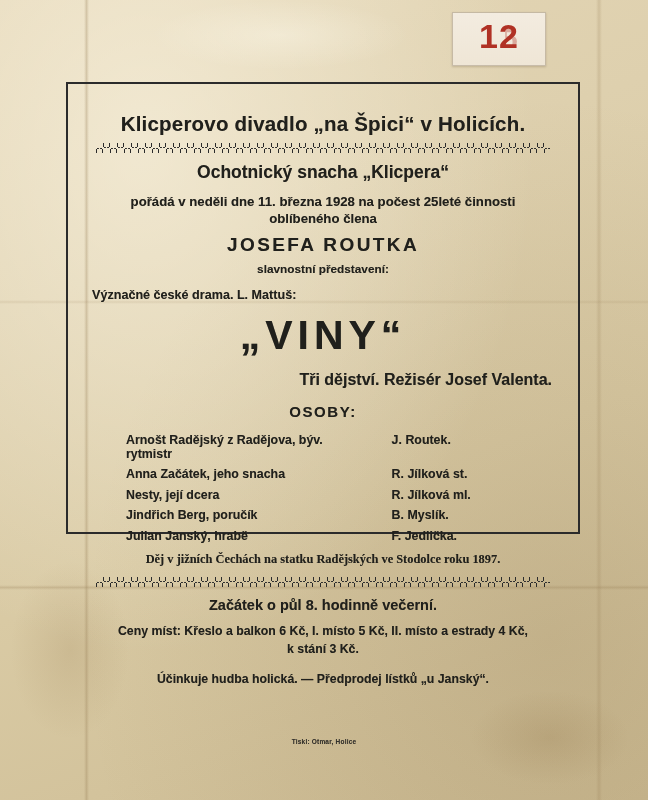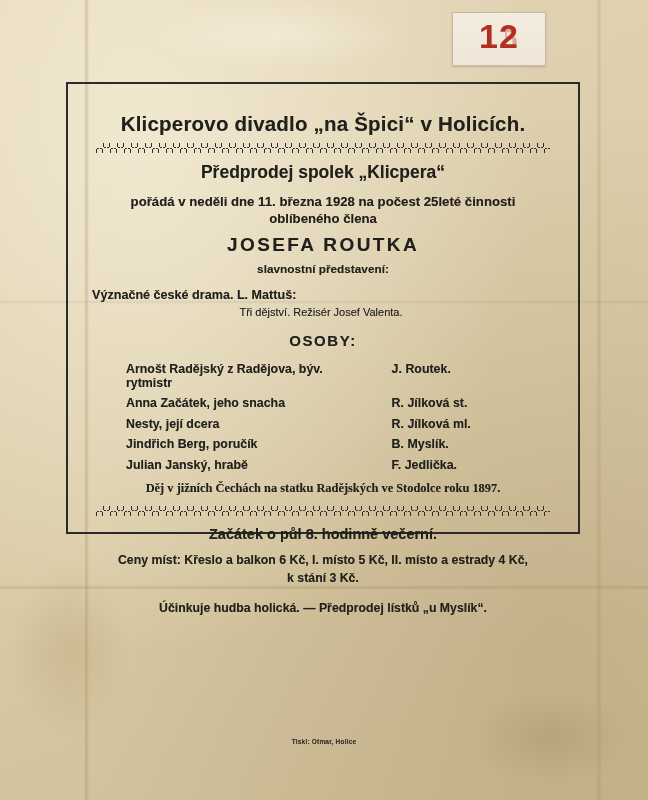--- a/index.html
+++ b/index.html
@@ -153,23 +153,23 @@
     margin: 2px 0 4px 2px;
   }
   #play-title {
     font-size: 41px;
     font-weight: 700;
     text-align: center;
     letter-spacing: 5px;
     margin: 10px 0 12px 0;
   }
   #acts-line {
-    font-size: 11px;
-    font-weight: 400;
-    text-align: center;
+    font-size: 16px;
+    font-weight: 700;
+    text-align: right;
     margin: 0 4px 14px 0;
   }
   #cast-heading {
     font-size: 15px;
     font-weight: 700;
     letter-spacing: 1.6px;
     text-align: center;
     margin: 6px 0 10px 0;
   }
   #cast-table {
@@ -242,31 +242,32 @@
     <span class="num-faded">5</span>
     <span class="num">12</span>
   </div>
 
   <div id="poster-frame">
 
     <div id="theatre-title">Klicperovo divadlo „na Špici“ v Holicích.</div>
 
     <div class="wavy"></div>
 
-    <div id="society-name">Předprodej spolek „Klicpera“</div>
+    <div id="society-name">Ochotnický snacha „Klicpera“</div>
 
     <div id="event-line-1">pořádá v neděli dne 11. března 1928 na počest 25leté činnosti</div>
     <div id="event-line-2">oblíbeného člena</div>
 
     <div id="honoree-name">JOSEFA ROUTKA</div>
 
     <div id="gala-line">slavnostní představení:</div>
 
     <div id="work-intro">Význačné české drama. L. Mattuš:</div>
 
+    <div id="play-title">„VINY“</div>
 
     <div id="acts-line">Tři dějství. Režisér Josef Valenta.</div>
 
     <div id="cast-heading">OSOBY:</div>
 
     <table id="cast-table">
       <tbody>
         <tr>
           <td class="role">Arnošt Radějský z Radějova, býv. rytmistr</td>
           <td class="actor">J. Routek.</td>
@@ -294,19 +295,19 @@
 
     <div class="wavy thin"></div>
 
     <div id="start-time">Začátek o půl 8. hodinně večerní.</div>
 
     <div id="prices-line">
       <div>Ceny míst: Křeslo a balkon 6 Kč, I. místo 5 Kč, II. místo a estrady 4 Kč,</div>
       <div>k stání 3 Kč.</div>
     </div>
 
-    <div id="music-line">Účinkuje hudba holická. — Předprodej lístků „u Myslík“.</div>
+    <div id="music-line">Účinkuje hudba holická. — Předprodej lístků „u Janský“.</div>
 
   </div>
 
   <div id="printer-credit">Tiskl: Otmar, Holice</div>
 
 </div>
 
 </body></html>

